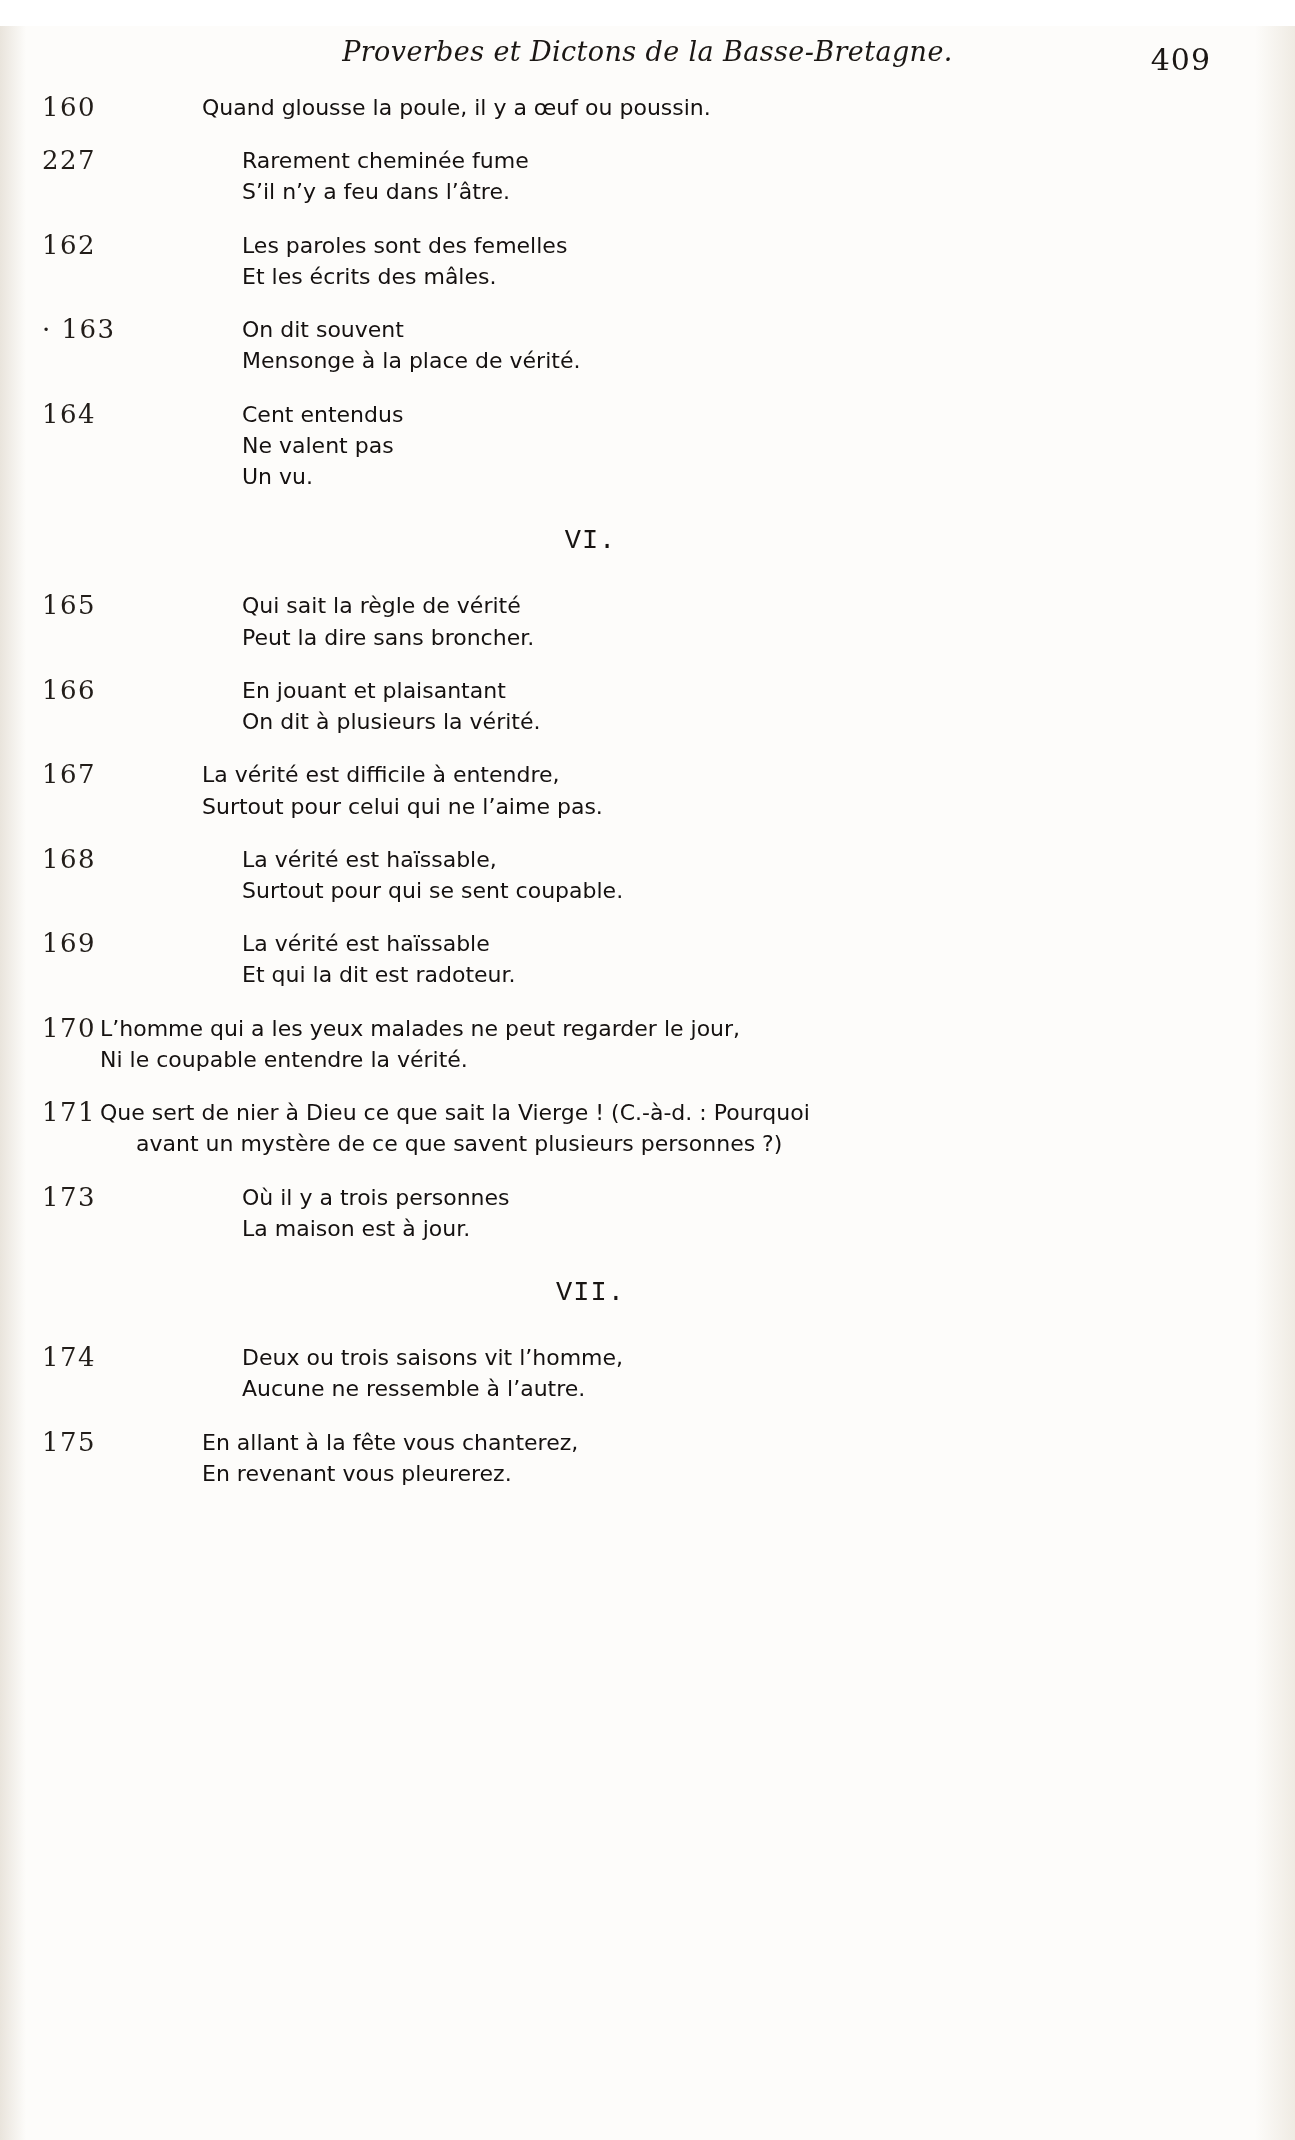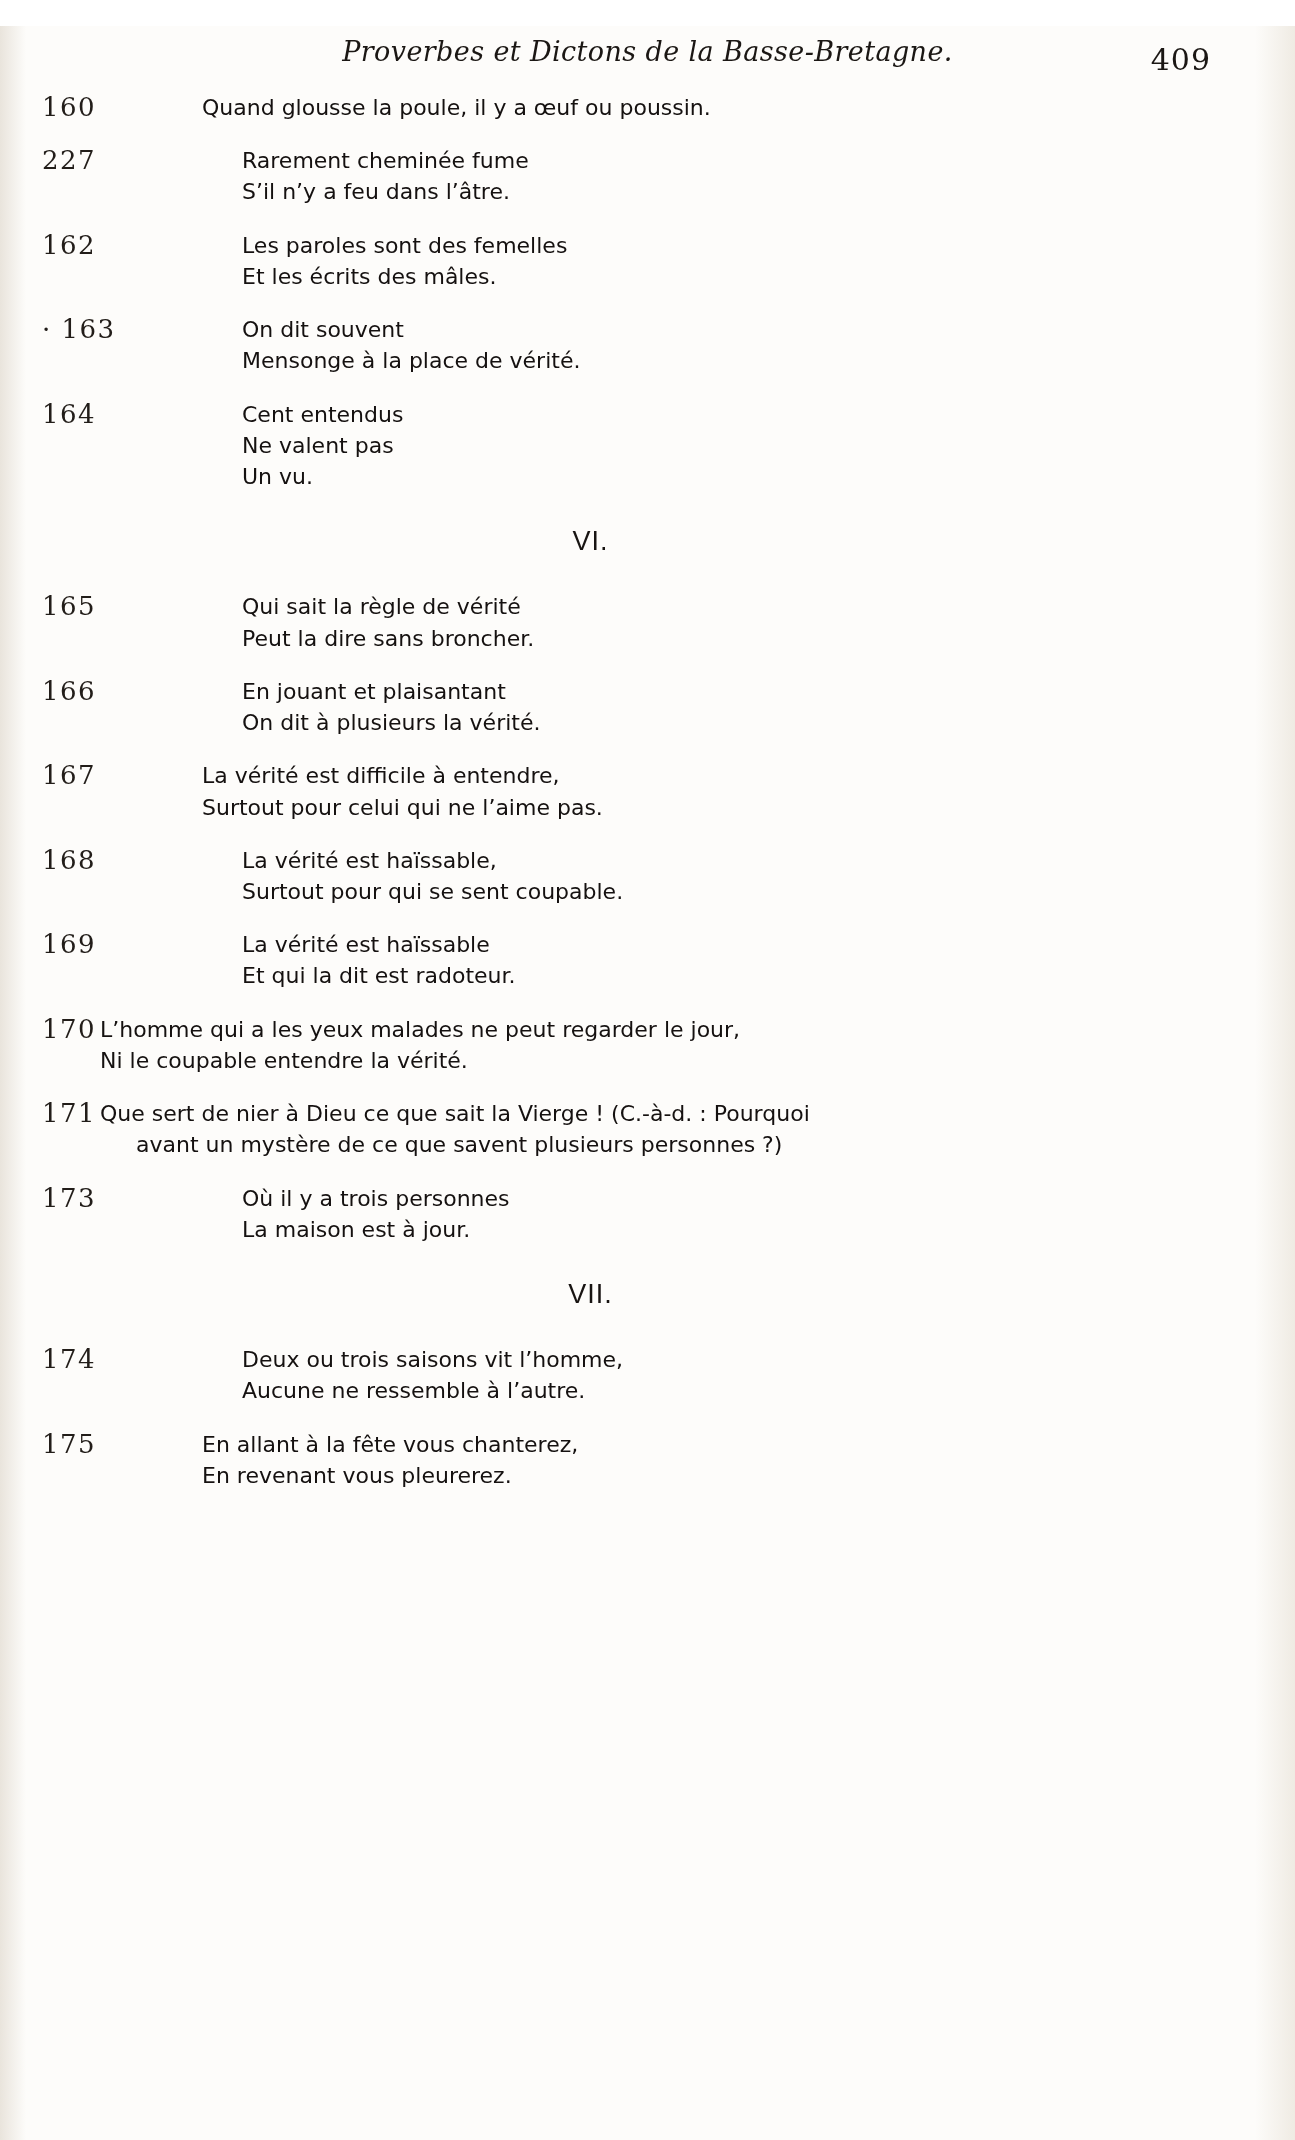--- a/index.html
+++ b/index.html
@@ -100,21 +100,21 @@
     white-space: pre-wrap;
   }
   .lines.indent-sm { margin-left: 160px; }
   .lines.indent-md { margin-left: 200px; }
   .lines.full { margin-left: 58px; }
   .lines.hang { margin-left: 58px; }
   .lines.hang .line + .line { margin-left: 36px; }
 
   .section-mark {
     text-align: center;
-    font-family: Liberation Sans, sans-serif;
+    font-family: Liberation Mono, monospace;
     font-size: 27px;
     letter-spacing: 1px;
     margin: 34px 0 34px 0;
     color: #181412;
     padding-right: 60px;
   }
 </style>
 </head>
 <body>
 

